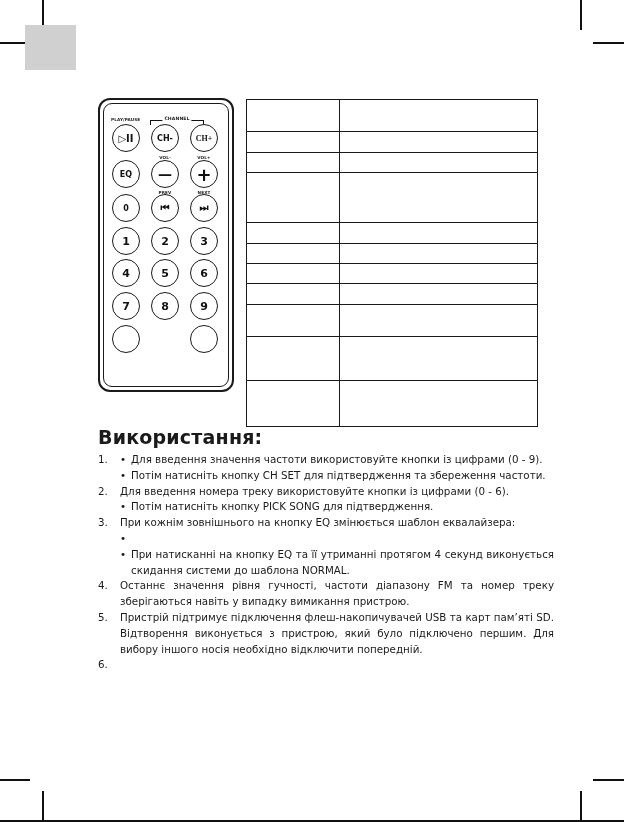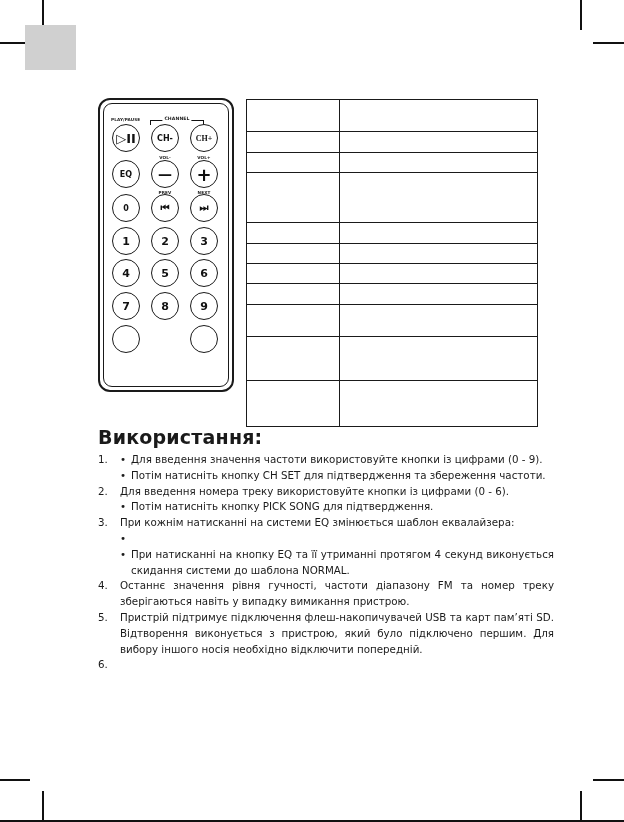--- a/index.html
+++ b/index.html
@@ -49,21 +49,21 @@
 <div class="gray-box"></div>
 
 <div class="remote">
   <div class="remote-inner"></div>
 </div>
 
 <span class="rlabel left" style="left:111px; top:117px;">PLAY/PAUSE</span>
 <div class="channel-bracket"></div>
 <span class="rlabel channel-label">CHANNEL</span>
 
-<div class="rbtn sym" style="left:126px; top:138px; font-size:13px;">▷II</div>
+<div class="rbtn sym" style="left:126px; top:138px; font-size:10px;">▷II</div>
 <div class="rbtn" style="left:165px; top:138px;">CH-</div>
 <div class="rbtn" style="left:204px; top:138px;font-family:Liberation Serif, serif;">CH+</div>
 
 <span class="rlabel" style="left:165px; top:155px;">VOL-</span>
 <span class="rlabel" style="left:204px; top:155px;">VOL+</span>
 
 <div class="rbtn" style="left:126px; top:174px;">EQ</div>
 <div class="rbtn sym" style="left:165px; top:174px;">—</div>
 <div class="rbtn sym" style="left:204px; top:174px; font-size:18px;">+</div>
 
@@ -143,21 +143,21 @@
     <div class="sub"><span class="bullet">•</span><span>Для введення значення частоти використовуйте кнопки із цифрами (0 - 9).</span></div>
     <div class="sub"><span class="bullet">•</span><span>Потім натисніть кнопку CH SET для підтвердження та збереження частоти.</span></div>
   </div>
   <div class="item">
     <span class="num">2.</span>
     <span>Для введення номера треку використовуйте кнопки із цифрами (0 - 6).</span>
     <div class="sub"><span class="bullet">•</span><span>Потім натисніть кнопку PICK SONG для підтвердження.</span></div>
   </div>
   <div class="item">
     <span class="num">3.</span>
-    <span>При кожнім натисканні на системи EQ змінюється шаблон еквалайзера:</span>
+    <span>При кожнім зовнішнього на кнопку EQ змінюється шаблон еквалайзера:</span>
     <div class="sub empty-line"><span class="bullet">•</span><span></span></div>
     <div class="sub"><span class="bullet">•</span><span>При натисканні на кнопку EQ та її утриманні протягом  4 секунд виконується скидання системи до шаблона NORMAL.</span></div>
   </div>
   <div class="item">
     <span class="num">4.</span>
     <span>Останнє значення рівня гучності, частоти діапазону FM та номер треку зберігаються навіть у випадку вимикання пристрою.</span>
   </div>
   <div class="item">
     <span class="num">5.</span>
     <span>Пристрій підтримує підключення флеш-накопичувачей USB та карт пам’яті SD. Відтворення виконується з пристрою, який було підключено першим. Для вибору іншого носія необхідно відключити попередній.</span>

